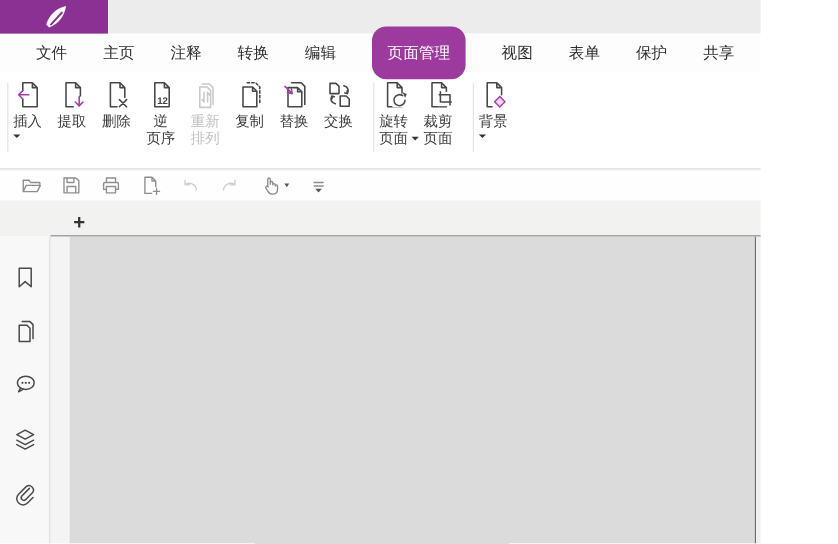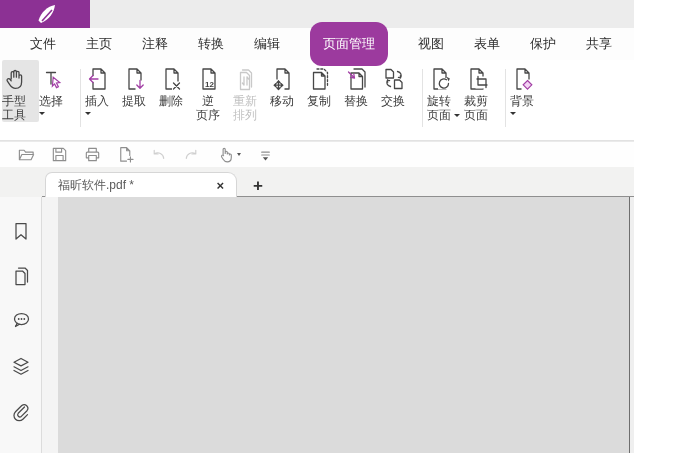--- a/index.html
+++ b/index.html
@@ -101,37 +101,20 @@
     <span class="menu-item active">页面管理</span>
     <span class="menu-item">视图</span>
     <span class="menu-item">表单</span>
     <span class="menu-item">保护</span>
     <span class="menu-item">共享</span>
     <span class="menu-item">云服务</span>
   </div>
 
   <div class="ribbon">
 
-    <div class="rgroup">
-      <div class="rbtn active">
-        <svg class="ricon" viewBox="0 0 26 26">
-          <path class="ic" d="M9.2 13 V7 a1.3 1.3 0 0 1 2.6 0 V11.2 M11.8 11.2 V5.8 a1.3 1.3 0 0 1 2.6 0 V11.2 M14.4 11.2 V6.6 a1.3 1.3 0 0 1 2.6 0 V12 M17 12 v-1.9 a1.3 1.3 0 0 1 2.6 0 V16 c0 4-2.4 6.4-6.1 6.4 -3 0-4.3-1.4-5.8-3.7 l-2.3-3.5 c-.6-.9-.4-1.9.5-2.4 .8-.4 1.7-.1 2.3.7 l1 1.4"></path>
-        </svg>
-        <div class="rlabel">手型
-工具</div>
-      </div>
-      <div class="rbtn">
-        <svg class="ricon" viewBox="0 0 26 26">
-          <path class="ic" d="M7.5 6.5 h9 M12 6.5 V18"></path>
-          <path class="acc" fill="#fff" stroke-width="1.2" d="M14.2 11.2 l6.6 5.3 -3.3 .5 1.9 3.7 -1.9 .9 -1.9-3.7 -2.2 2.3 z"></path>
-        </svg>
-        <div class="rlabel">选择</div>
-        <div class="tri"></div>
-      </div>
-    </div>
 
     <div class="rsep"></div>
 
     <div class="rgroup">
       <div class="rbtn">
         <svg class="ricon" viewBox="0 0 26 26">
           <path class="ic" d="M8 9.5 V3 h8 l4 4 v16 H8 v-6.5 M16 3 v4 h4"></path>
           <path class="ic acc" d="M13 13 H4.5 M8 9.5 L4.5 13 L8 16.5"></path>
         </svg>
         <div class="rlabel">插入</div>
@@ -161,28 +144,20 @@
         <div class="rlabel">逆
 页序</div>
       </div>
       <div class="rbtn disabled">
         <svg class="ricon" viewBox="0 0 26 26">
           <path class="ic dis" d="M9.5 4 h6 l3 3 v14 M7.5 6.5 h6 l3 3 v14 h-9 z"></path>
           <path class="ic dis" d="M11 11 v8 M11 19 l-1.6-2 M14 19 v-8 M14 11 l1.6 2"></path>
         </svg>
         <div class="rlabel">重新
 排列</div>
-      </div>
-      <div class="rbtn">
-        <svg class="ricon" viewBox="0 0 26 26">
-          <path class="ic" d="M7 3 h8 l4 4 v16 H7 z M15 3 v4 h4"></path>
-          <rect class="wfill" x="2.5" y="13.5" width="12" height="11"></rect>
-          <path class="ic" d="M8.5 15 v8.5 M4.2 19.2 h8.6 M8.5 15 l-1.6 1.8 M8.5 15 l1.6 1.8 M8.5 23.5 l-1.6-1.8 M8.5 23.5 l1.6-1.8 M4.2 19.2 l1.8-1.6 M4.2 19.2 l1.8 1.6 M12.8 19.2 l-1.8-1.6 M12.8 19.2 l-1.8 1.6"></path>
-        </svg>
-        <div class="rlabel">移动</div>
       </div>
       <div class="rbtn">
         <svg class="ricon" viewBox="0 0 26 26">
           <path class="ic" stroke-dasharray="2 1.8" d="M10 3 h7 l3.5 3.5 V20"></path>
           <path class="ic" d="M6.5 6.5 h8 l3.5 3.5 V23 H6.5 z M14.5 6.5 v3.5 h3.5"></path>
         </svg>
         <div class="rlabel">复制</div>
       </div>
       <div class="rbtn">
         <svg class="ricon" viewBox="0 0 26 26">
@@ -286,24 +261,20 @@
     </span>
     <span class="qbtn">
       <svg viewBox="0 0 20 20">
         <path class="qi" stroke="#555" d="M6 7.5 h8 M6 10.5 h8"></path>
         <path d="M7.2 13 l2.8 3.2 2.8-3.2 z" fill="#555"></path>
       </svg>
     </span>
   </div>
 
   <div class="tabbar">
-    <div class="doc-tab">
-      <span class="doc-tab-title">福昕软件.pdf *</span>
-      <span class="tab-close">×</span>
-    </div>
     <span class="tab-new">+</span>
   </div>
 
   <div class="main">
     <div class="sidebar">
       <span class="sbtn">
         <svg viewBox="0 0 22 22">
           <path class="si" d="M6 3.5 h10 V19 l-5-4.3 L6 19 z"></path>
         </svg>
       </span>

